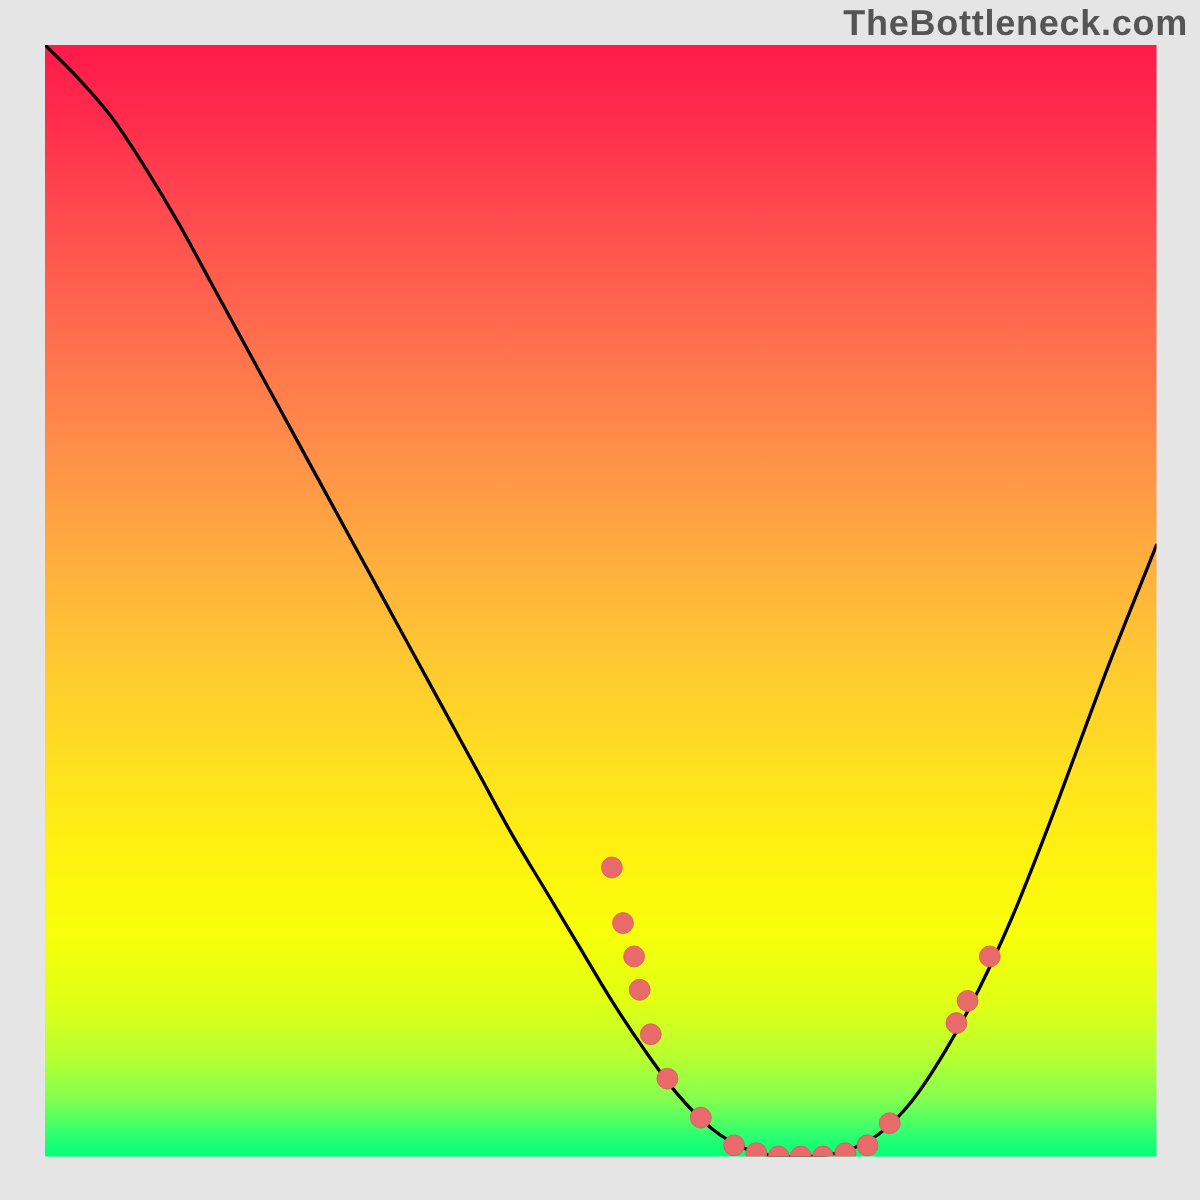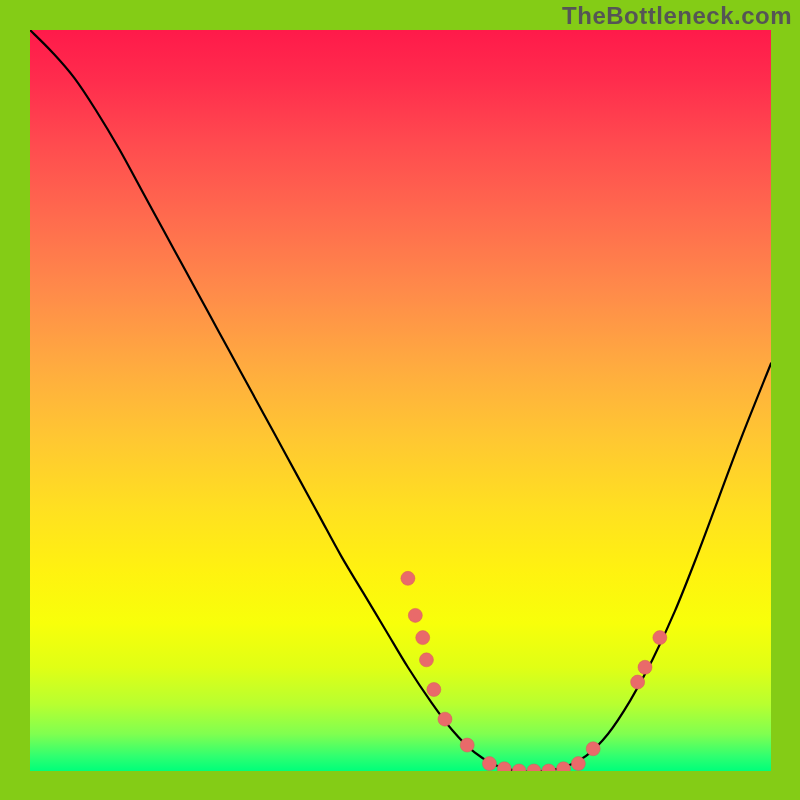--- a/index.html
+++ b/index.html
@@ -1,21 +1,21 @@
 <!DOCTYPE html>
 <html><head>
 <meta charset="utf-8">
 <style>
   * { margin: 0; padding: 0; box-sizing: border-box; }
   html, body { width: 800px; height: 800px; background: #000; overflow: hidden; }
   .container {
     position: relative;
     width: 800px;
     height: 800px;
-    background: #84cc16;
+    background: #e5e5e5;
   }
   .watermark {
     position: absolute;
     top: 2px;
     right: 8px;
     color: #555;
     font-family: Arial, sans-serif;
     font-size: 24px;
     font-weight: bold;
     letter-spacing: 0.5px;

